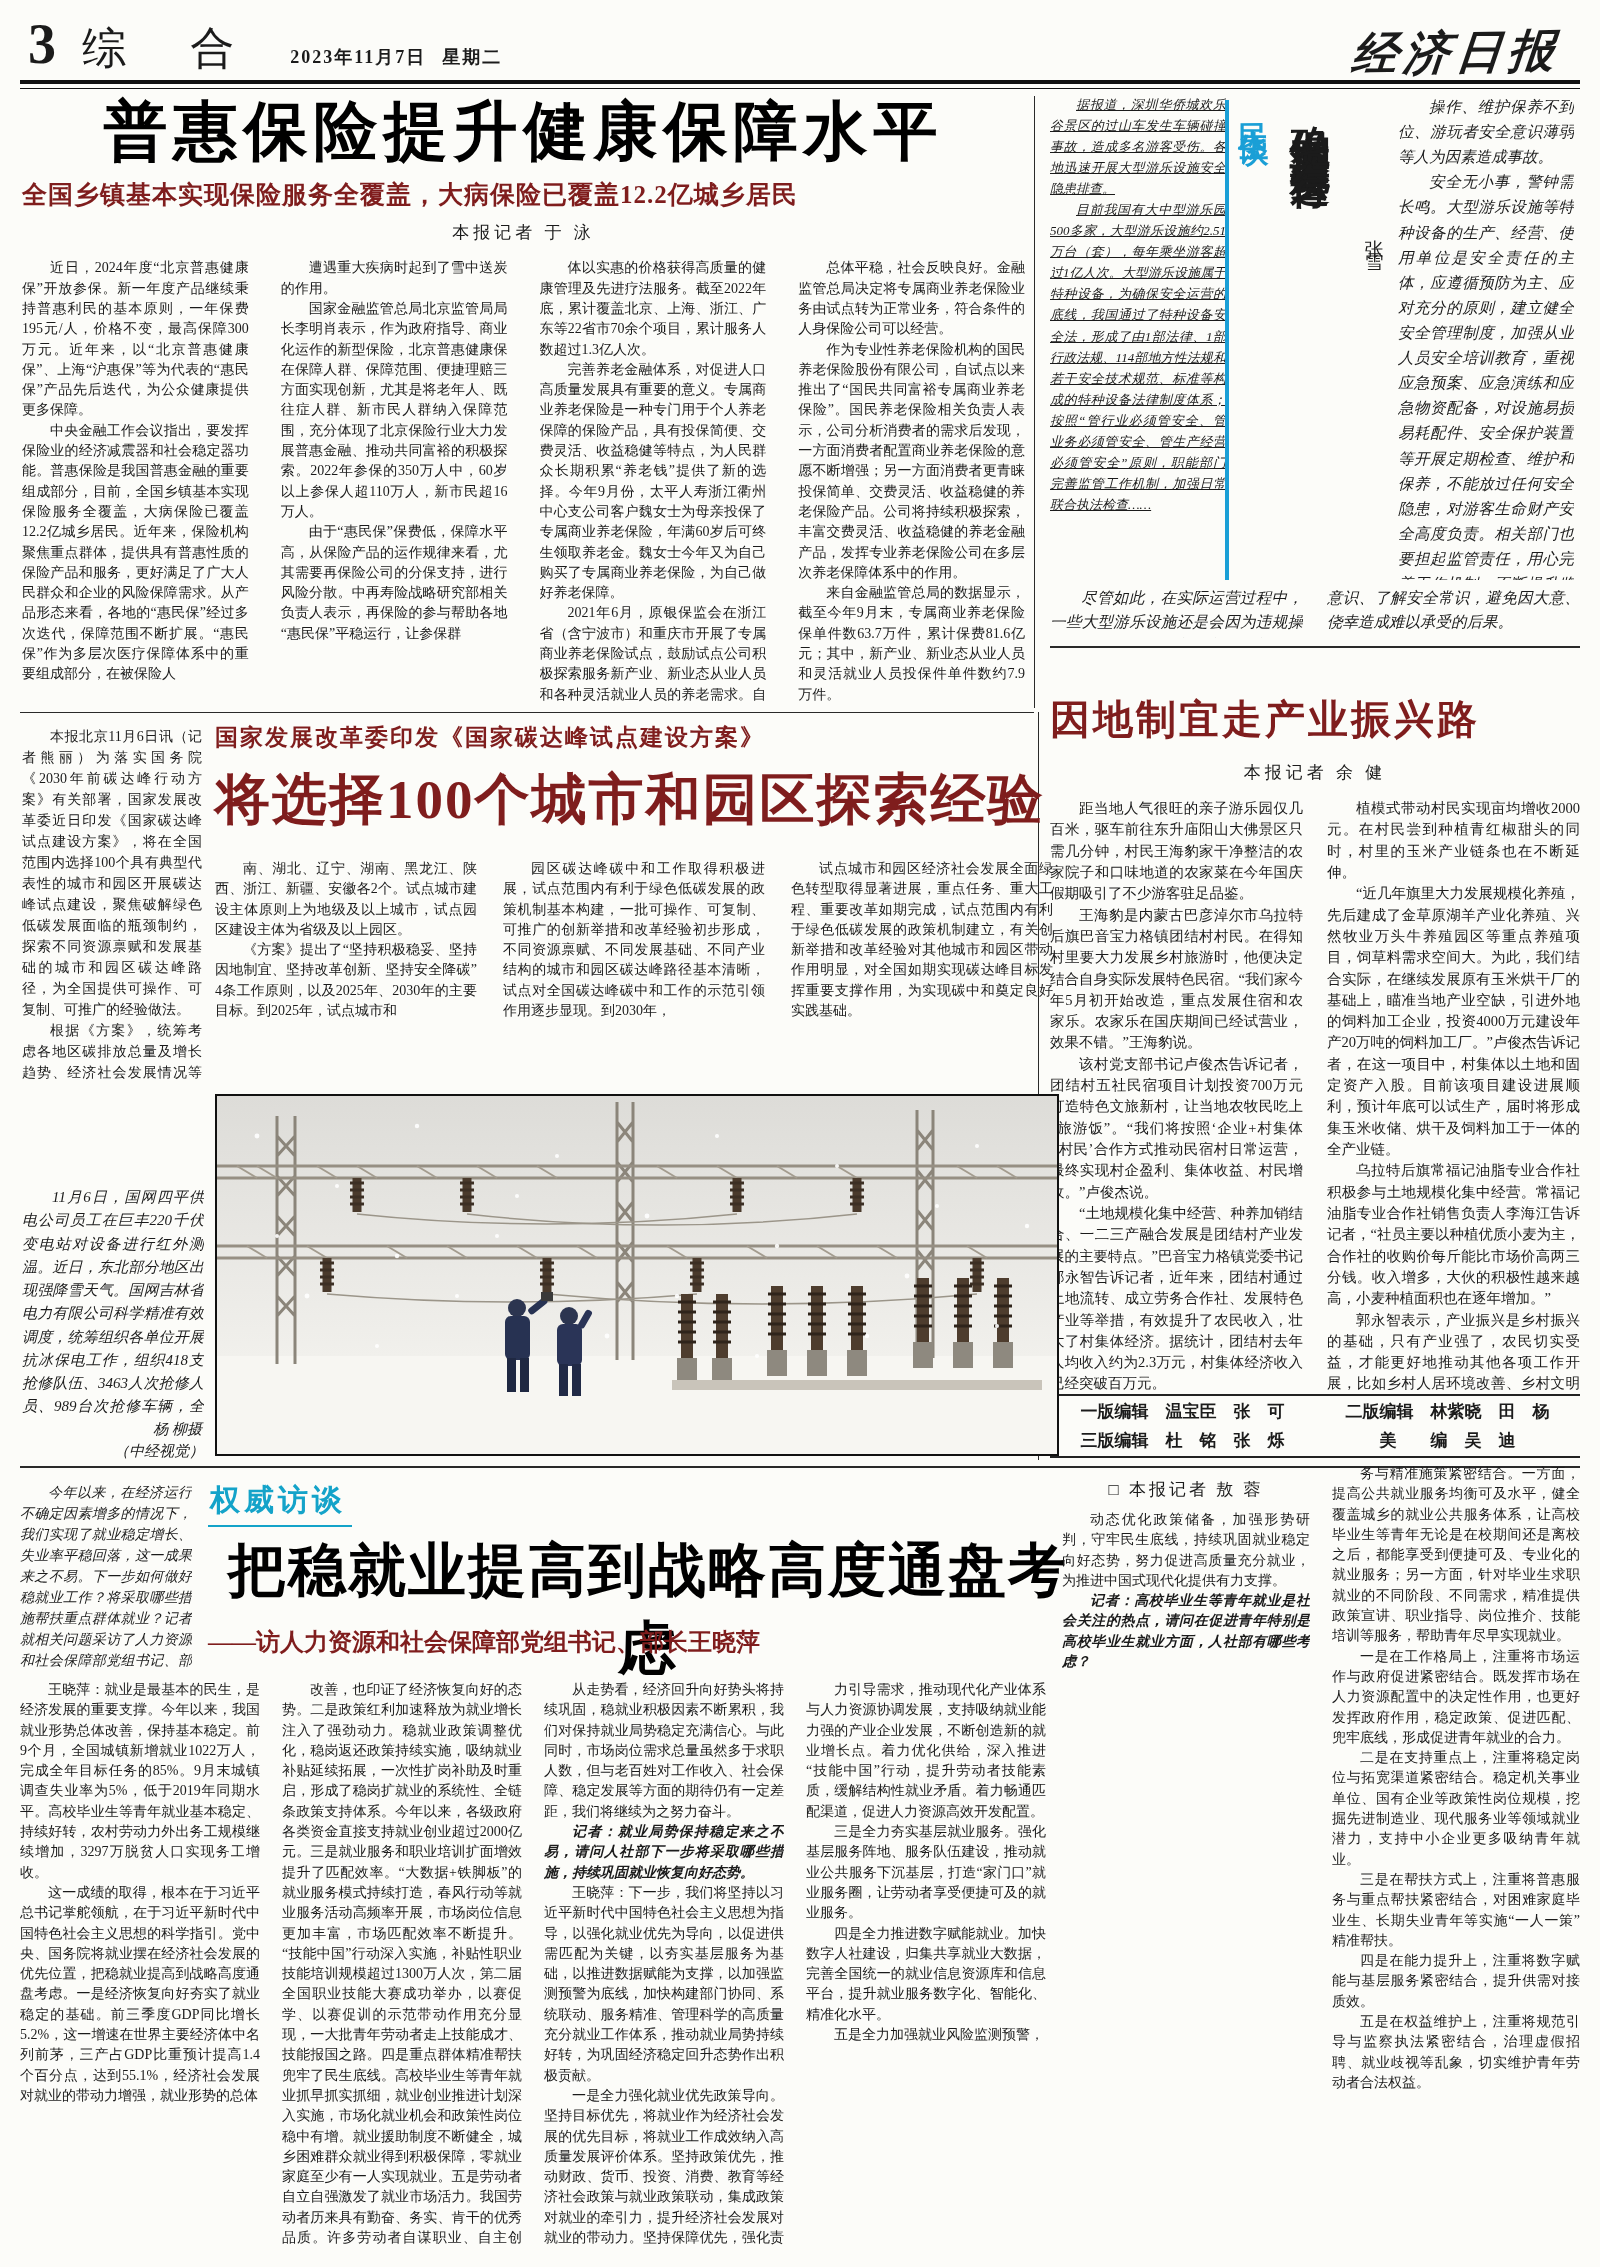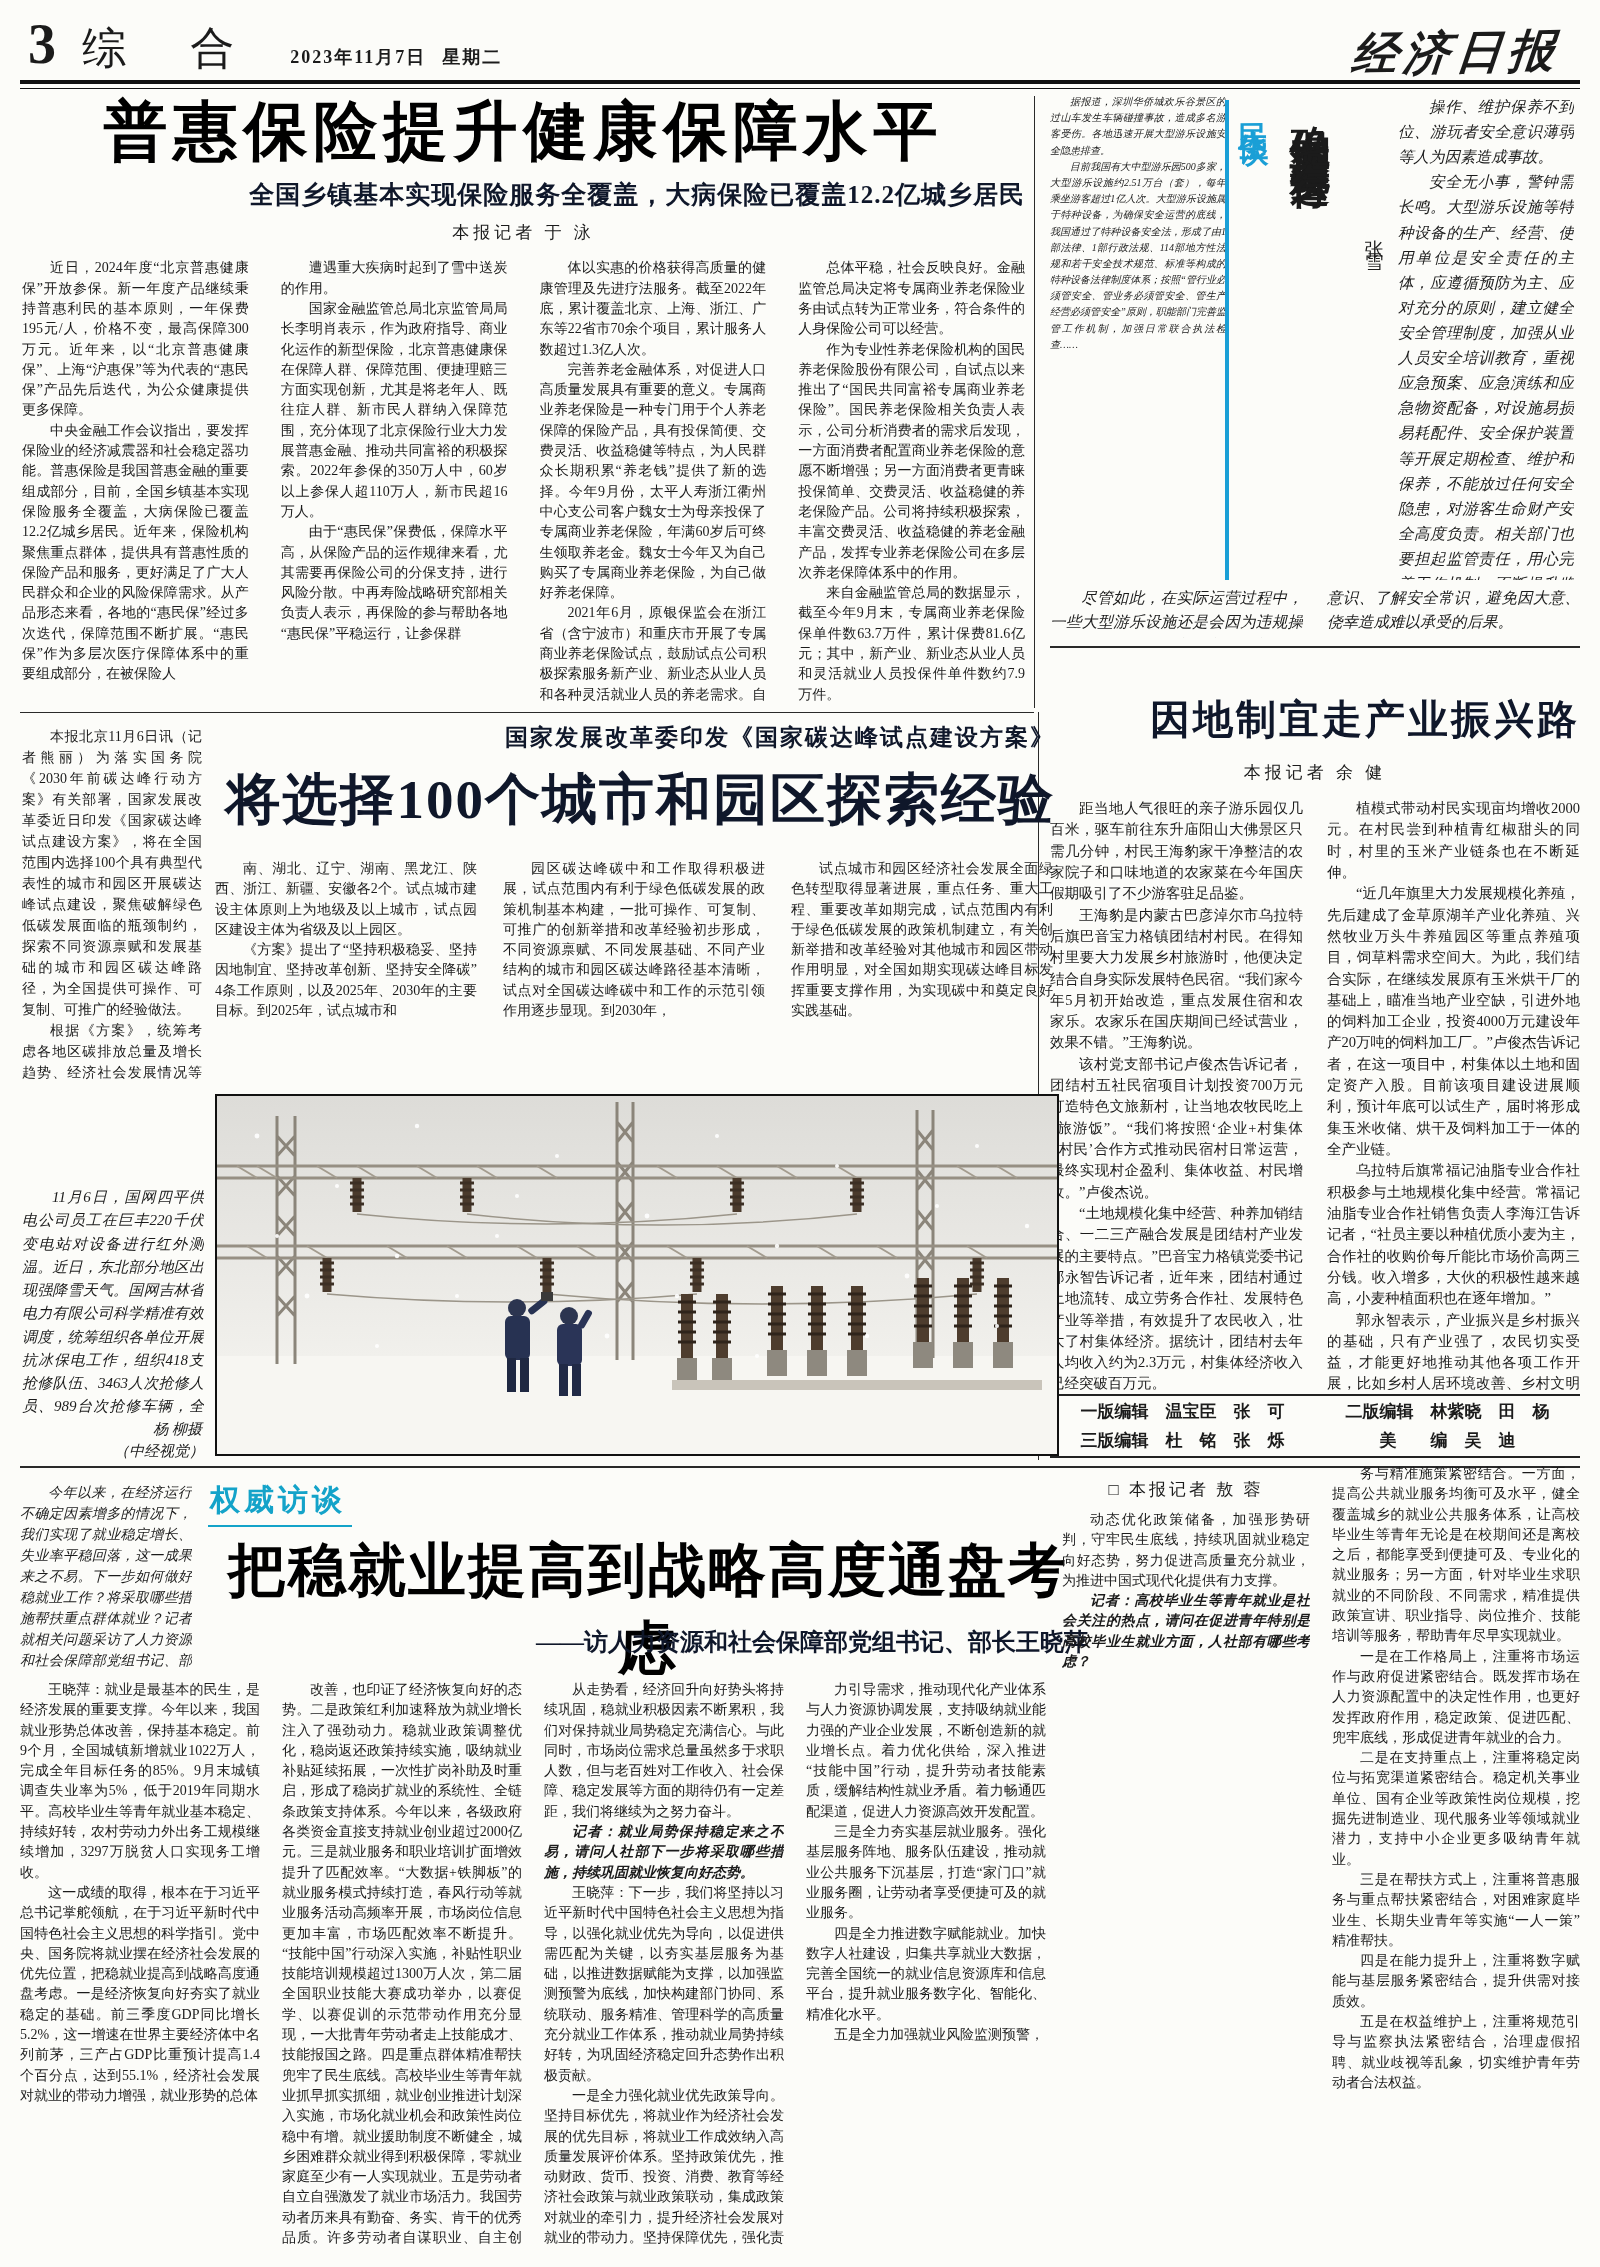--- a/index.html
+++ b/index.html
@@ -8,21 +8,21 @@
   .abs{position:absolute;}
   
   .pg-num{font-size:56px;font-weight:bold;font-family:"Liberation Serif",serif;}
   .pg-sec{font-size:44px;font-weight:400;font-family:"Liberation Sans",sans-serif;letter-spacing:26px;margin-left:26px;}
   .pg-date{font-size:18px;font-weight:bold;letter-spacing:2px;}
   .masthead{font-size:46px;font-weight:bold;font-style:italic;transform:skewX(-6deg) rotate(-1deg);
             font-family:"Liberation Serif",serif;letter-spacing:6px;}
   .ruleA{background:#111;}
   
   .hl-sans{font-family:"Liberation Sans",sans-serif;font-weight:900;color:#000;text-align:center;}
-  .hl-serif{font-family:"Liberation Serif",serif;font-weight:900;color:#0f172a;text-align:right;}
+  .hl-serif{font-family:"Liberation Serif",serif;font-weight:900;color:#7f1d1d;text-align:left;}
   .byline{text-align:center;font-size:17px;letter-spacing:4px;}
   .cols{display:flex;}
   .col{overflow:hidden;font-size:14px;line-height:1.45;}
   .col p{margin:0;text-indent:2em;text-align:justify;}
   .col p.q{font-style:italic;font-weight:bold;}
   .kai{font-style:italic;}
   .kai p{margin:0;text-indent:2em;text-align:justify;}
   .vrule{width:1px;background:#2a2a2a;}
   .hrule{background:#2a2a2a;}
   
@@ -82,21 +82,21 @@
           <p>总体平稳，社会反映良好。金融监管总局决定将专属商业养老保险业务由试点转为正常业务，符合条件的人身保险公司可以经营。</p>
           <p>作为专业性养老保险机构的国民养老保险股份有限公司，自试点以来推出了“国民共同富裕专属商业养老保险”。国民养老保险相关负责人表示，公司分析消费者的需求后发现，一方面消费者配置商业养老保险的意愿不断增强；另一方面消费者更青睐投保简单、交费灵活、收益稳健的养老保险产品。公司将持续积极探索，丰富交费灵活、收益稳健的养老金融产品，发挥专业养老保险公司在多层次养老保障体系中的作用。</p>
           <p>来自金融监管总局的数据显示，截至今年9月末，专属商业养老保险保单件数63.7万件，累计保费81.6亿元；其中，新产业、新业态从业人员和灵活就业人员投保件单件数约7.9万件。</p>
         </div>
     </div>
   </div>
 
   <div class="abs vrule" style="left:1034px;top:96px;height:612px;"></div>
 
   <div class="abs" style="left:1050px;top:94px;width:530px;height:486px;display:flex;">
-    <div class="col kai" style="width:176px;font-size:10px;line-height:1.62;height:486px;">
+    <div class="col kai" style="width:176px;font-size:13px;line-height:1.62;height:486px;text-decoration:underline;">
         <p>据报道，深圳华侨城欢乐谷景区的过山车发生车辆碰撞事故，造成多名游客受伤。各地迅速开展大型游乐设施安全隐患排查。</p>
         <p>目前我国有大中型游乐园500多家，大型游乐设施约2.51万台（套），每年乘坐游客超过1亿人次。大型游乐设施属于特种设备，为确保安全运营的底线，我国通过了特种设备安全法，形成了由1部法律、1部行政法规、114部地方性法规和若干安全技术规范、标准等构成的特种设备法律制度体系；按照“管行业必须管安全、管业务必须管安全、管生产经营必须管安全”原则，职能部门完善监管工作机制，加强日常联合执法检查……</p>
       </div>
     <div style="width:46px;display:flex;justify-content:center;padding-top:6px;">
       <span class="vtext ms-label">民生谈</span>
     </div>
     <div style="width:78px;display:flex;justify-content:center;">
       <span class="vtext ms-headline">确保大型游乐设施安全运行</span>
     </div>
     <div style="width:48px;display:flex;justify-content:center;padding-top:130px;">

